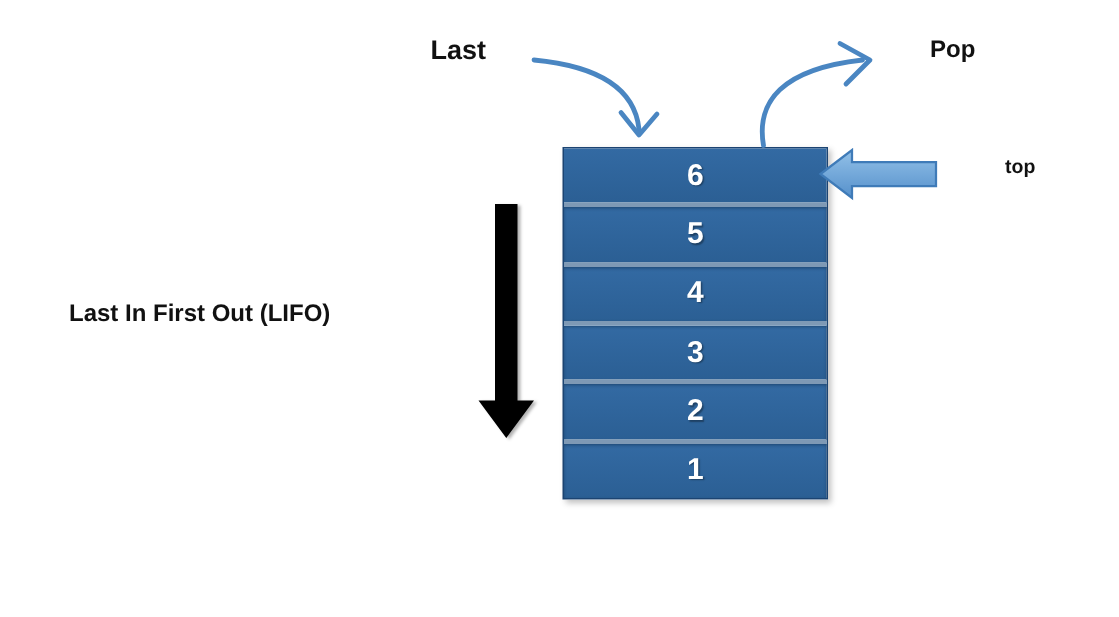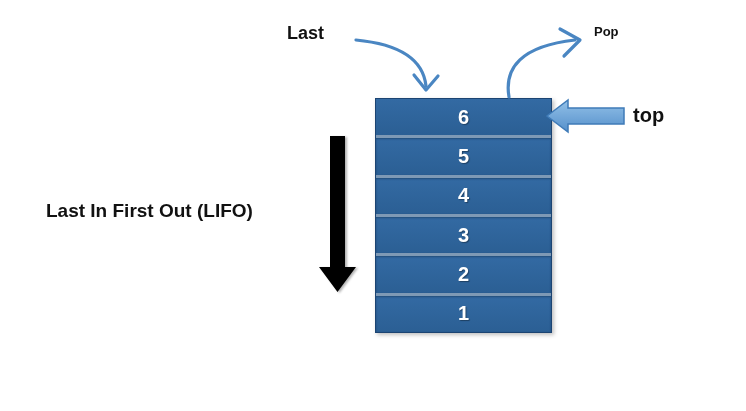--- a/index.html
+++ b/index.html
@@ -5,23 +5,23 @@
   html, body { margin:0; padding:0; background:#ffffff; }
   .canvas {
     position:relative; width:746px; height:411px; background:#ffffff;
     font-family:"Liberation Sans", sans-serif; overflow:hidden;
   }
   .label {
     position:absolute; font-weight:bold; color:var(--text);
     white-space:nowrap; line-height:1.1;
   }
   .label-push  { left:287px; top:24px;  font-size:18px; }
-  .label-pop   { left:594px; top:25px;  font-size:13px; }
-  .label-top   { left:633px; top:104px; font-size:20px; }
-  .label-lifo  { left:46px;  top:201px; font-size:19px; }
+  .label-pop   { left:620px; top:25px;  font-size:16px; }
+  .label-top   { left:670px; top:104px; font-size:13px; }
+  .label-lifo  { left:46px;  top:201px; font-size:16px; }
   .stack-title { left:415px; top:350px; font-size:28px; letter-spacing:3px; }
 
   .stack {
     position:absolute; left:375px; top:98px; width:177px; height:235px;
     display:flex; flex-direction:column; box-sizing:border-box;
     border:1px solid var(--stack_border);
     box-shadow:2px 2px 4px rgba(0,0,0,0.25);
   }
   .cell {
     flex:1; display:flex; align-items:center; justify-content:center;

